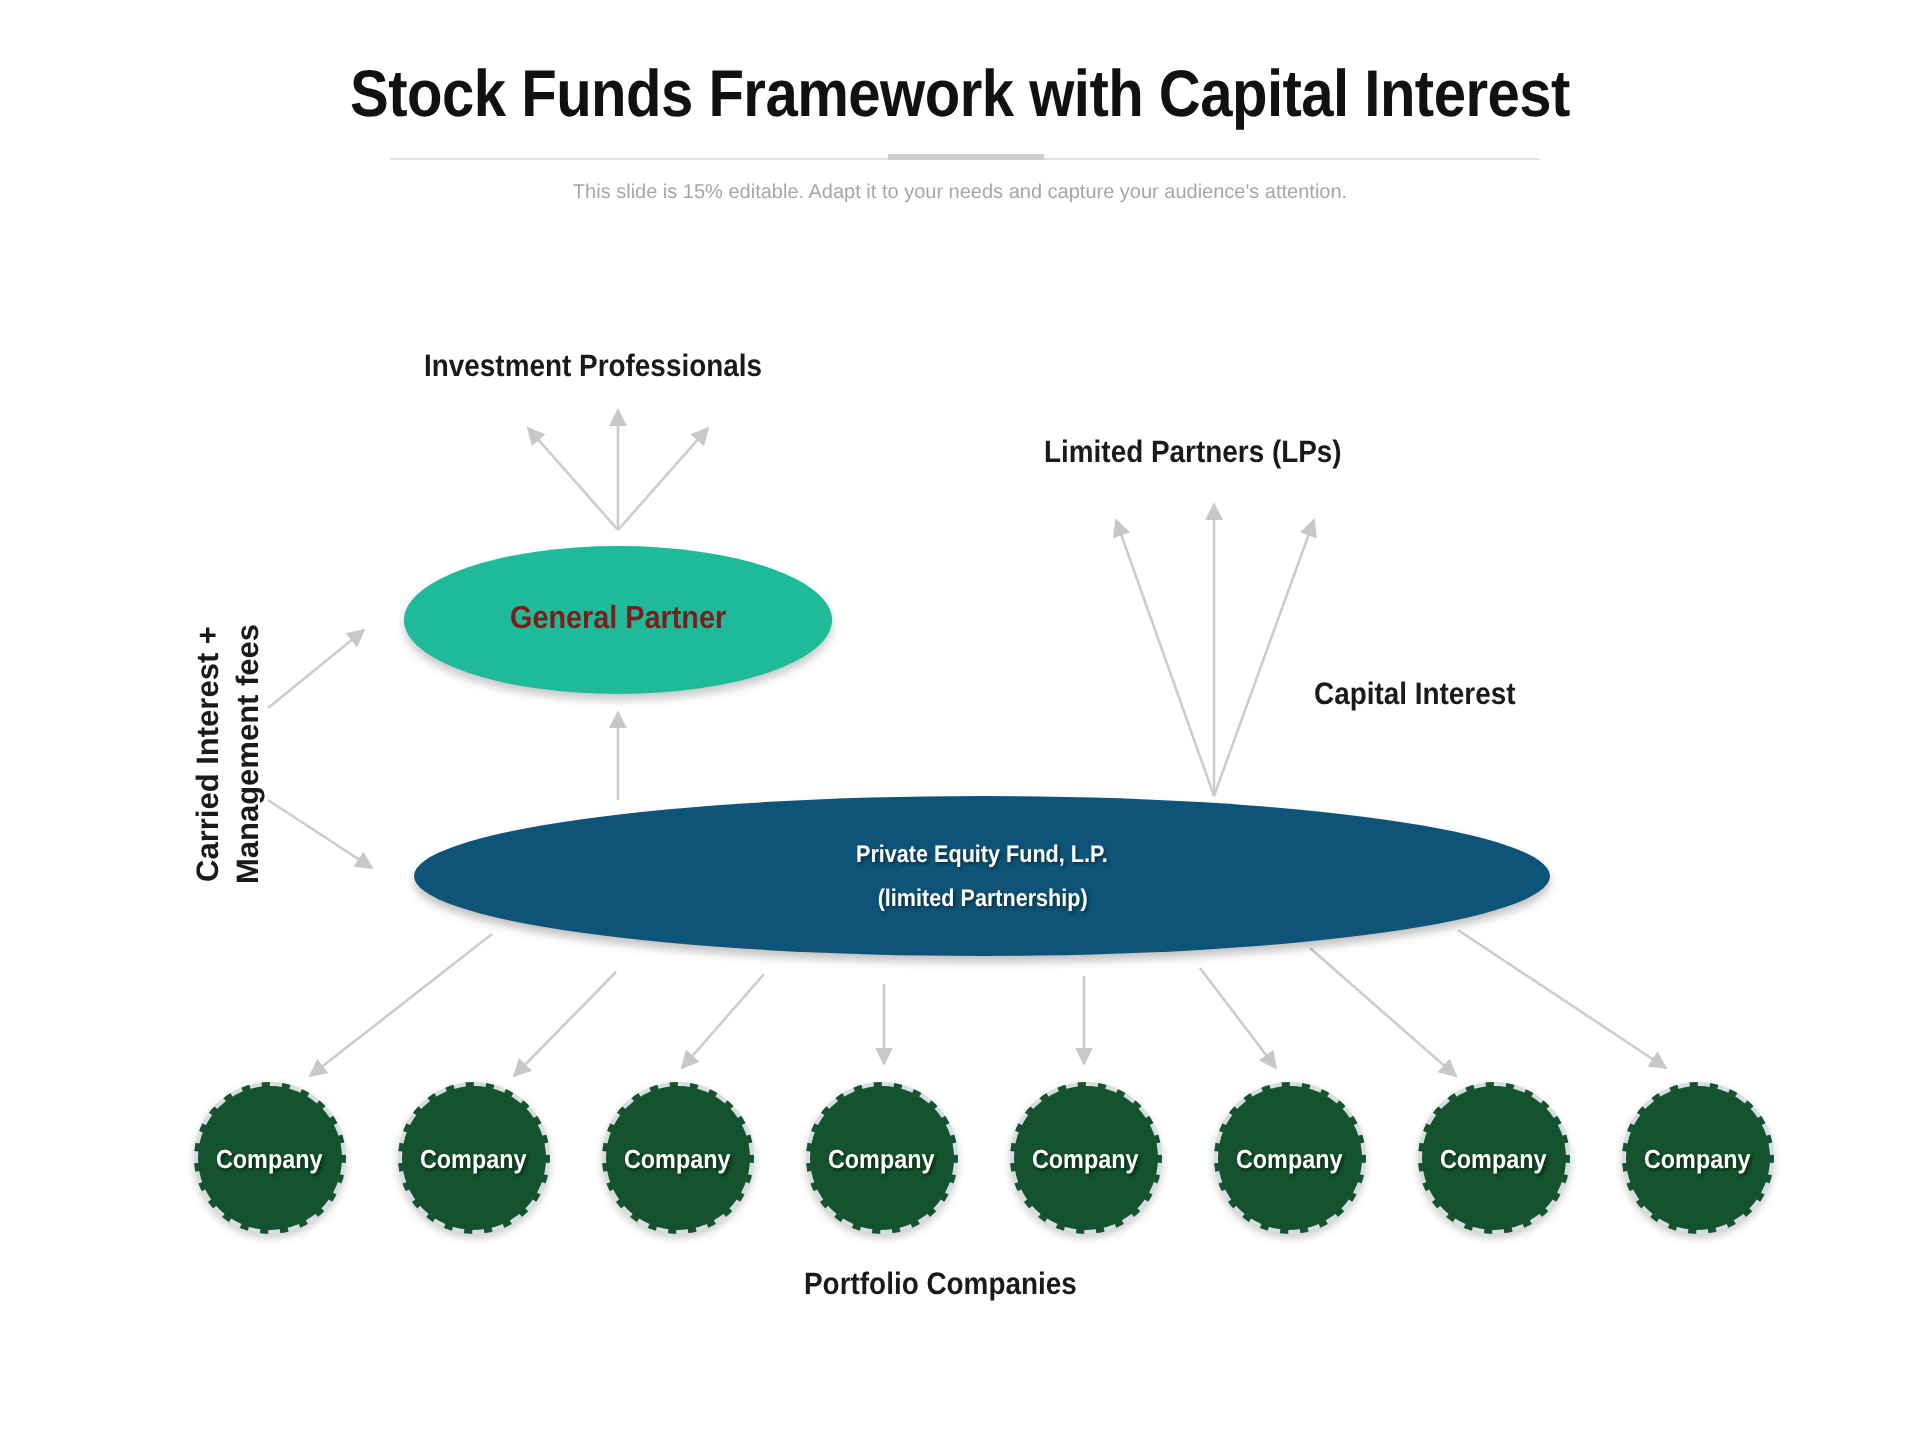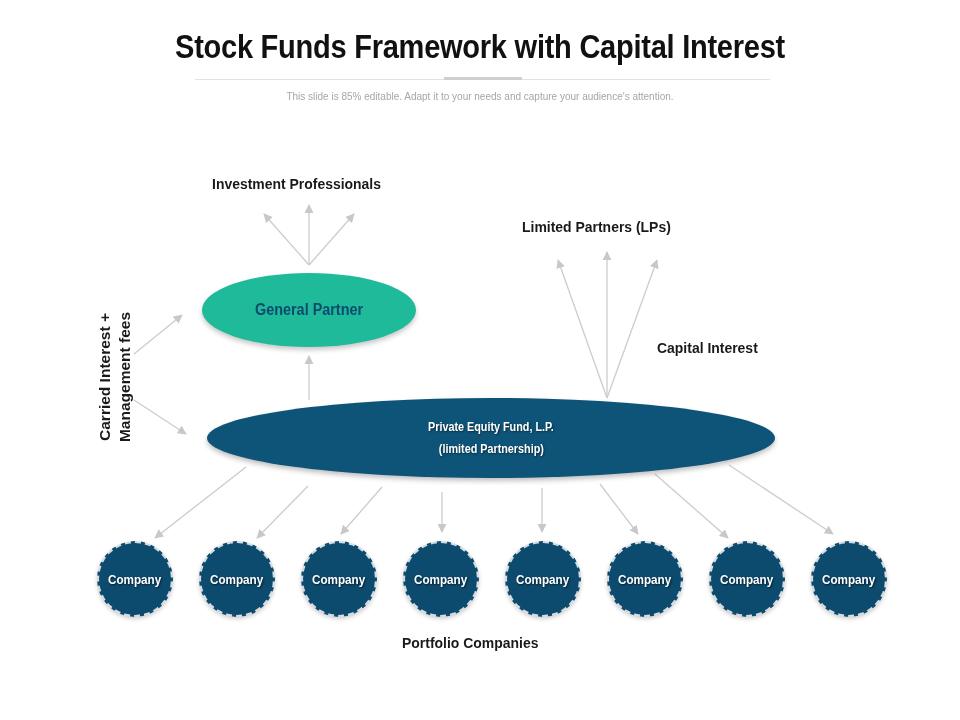--- a/index.html
+++ b/index.html
@@ -11,42 +11,42 @@
     .rule { left: 195px; width: 575px; top: 79px; height: 1px; background: #e2e2e2; }
     .rule-accent { left: 444px; width: 78px; top: 77px; height: 3px; background: #cfcfcf; }
     .subtitle { left: 0; width: 960px; top: 91px; text-align: center; font-size: 10px; color: #a6a6a6; }
     .label { font-weight: bold; font-size: 15.5px; color: #1a1a1a; white-space: nowrap;
              transform: scaleX(0.9); transform-origin: left center; }
     .vlabel { font-weight: bold; font-size: 15.5px; color: #1a1a1a; text-align: center; line-height: 20px;
               white-space: nowrap; transform: rotate(-90deg); transform-origin: center center; }
     .gp { left: 202px; top: 273px; width: 214px; height: 74px; border-radius: 50%;
           background: #1fba99; box-shadow: 0 3px 5px rgba(0,0,0,0.22);
           display: flex; align-items: center; justify-content: center;
-          color: #0c4a6e; font-weight: bold; font-size: 16px; }
+          color: #7f1d1d; font-weight: bold; font-size: 16px; }
     .fund { left: 207px; top: 398px; width: 568px; height: 80px; border-radius: 50%;
             background: #0e5478; box-shadow: 0 3px 5px rgba(0,0,0,0.25);
             display: flex; flex-direction: column; align-items: center; justify-content: center;
             color: #ffffff; font-weight: bold; font-size: 12px; line-height: 22px;
             text-shadow: 1px 1px 2px rgba(0,0,0,0.5); }
-    .company { width: 76px; height: 76px; border-radius: 50%; background: #0c4a6e;
+    .company { width: 76px; height: 76px; border-radius: 50%; background: #14532d;
                border: 2px dashed #d5dde3; box-sizing: border-box;
                box-shadow: 0 2px 4px rgba(0,0,0,0.2);
                display: flex; align-items: center; justify-content: center;
                color: #ffffff; font-weight: bold; font-size: 13px;
                text-shadow: 1px 1px 2px rgba(0,0,0,0.6); top: 541px; }
     .company span { display: inline-block; transform: scaleX(0.9); }
     svg.arrows { left: 0; top: 0; width: 960px; height: 720px; }
   </style>
 </head>
 <body>
 
 <div class="abs title">Stock Funds Framework with Capital Interest</div>
 <div class="abs rule"></div>
 <div class="abs rule-accent"></div>
-<div class="abs subtitle">This slide is 85% editable. Adapt it to your needs and capture your audience's attention.</div>
+<div class="abs subtitle">This slide is 15% editable. Adapt it to your needs and capture your audience's attention.</div>
 
 <svg class="abs arrows" viewBox="0 0 960 720">
   <defs>
     <marker id="ah" viewBox="0 0 10 10" refX="9" refY="5" markerWidth="7" markerHeight="7" orient="auto-start-reverse">
       <path d="M0,0 L10,5 L0,10 z" fill="#c8c8c8"></path>
     </marker>
   </defs>
   <g stroke="#cccccc" stroke-width="1.3" fill="none" marker-end="url(#ah)">
     <line x1="309" y1="265" x2="264" y2="214"></line>
     <line x1="309" y1="265" x2="309" y2="205"></line>

